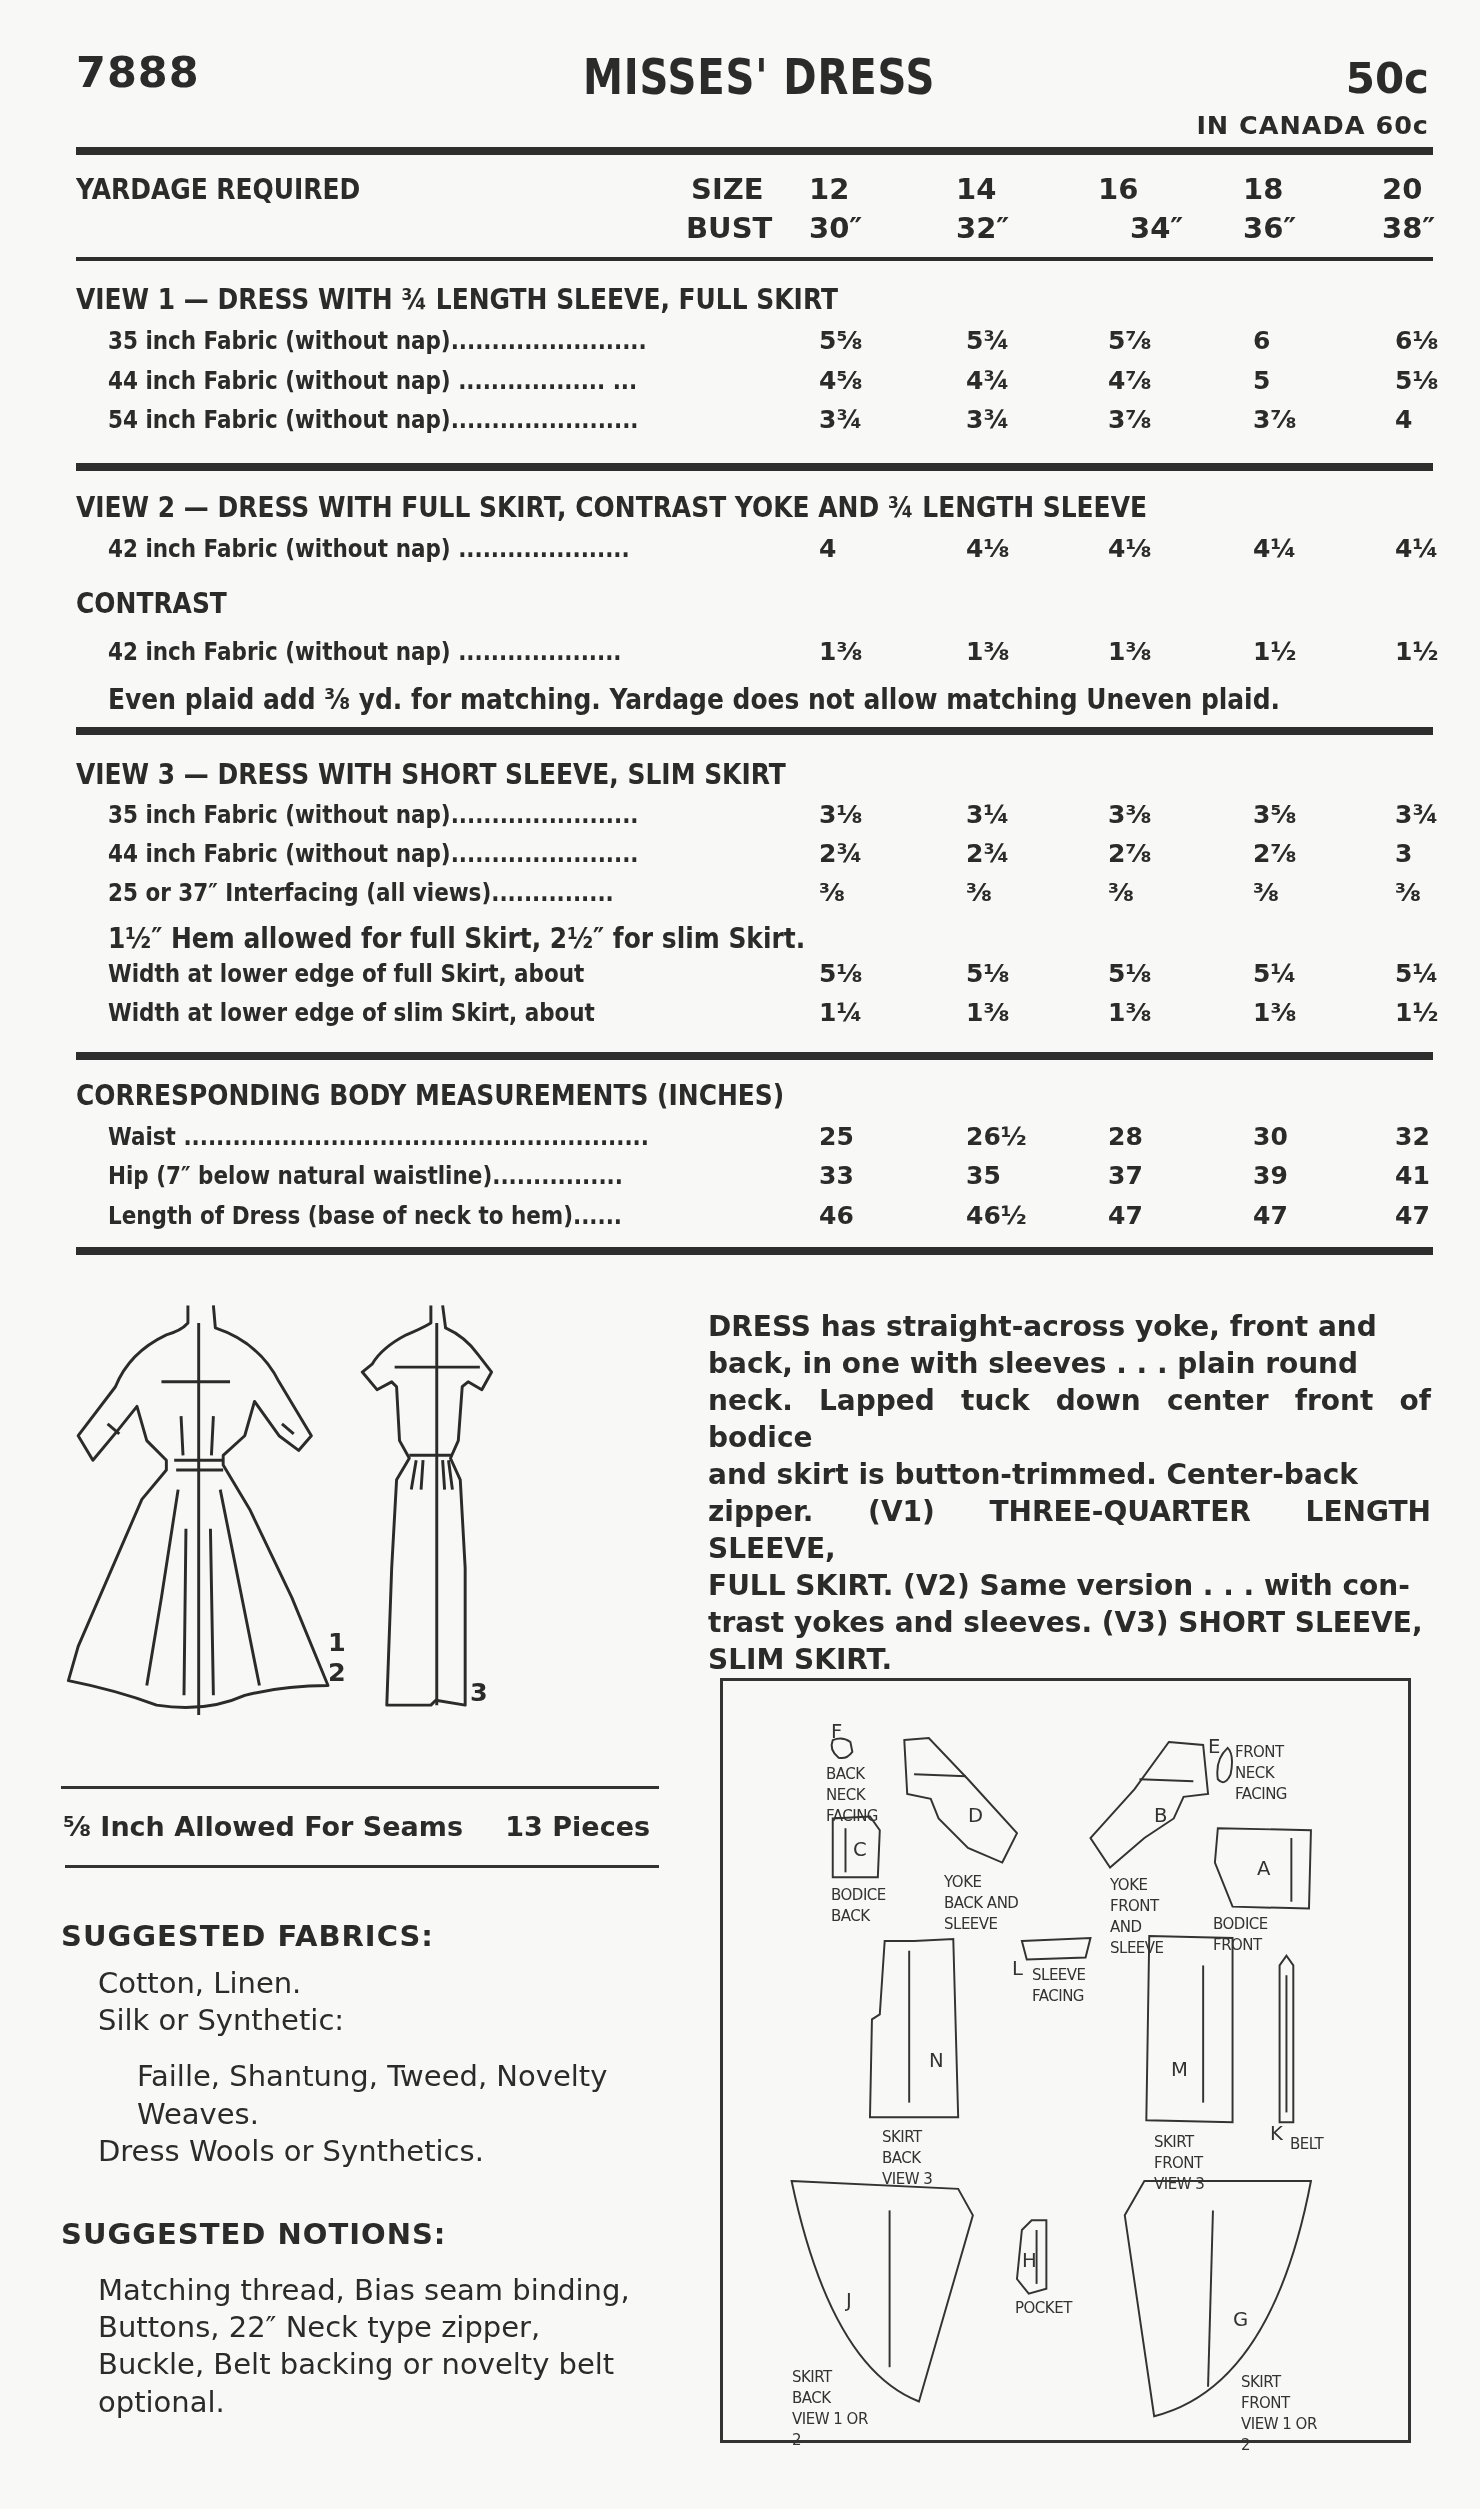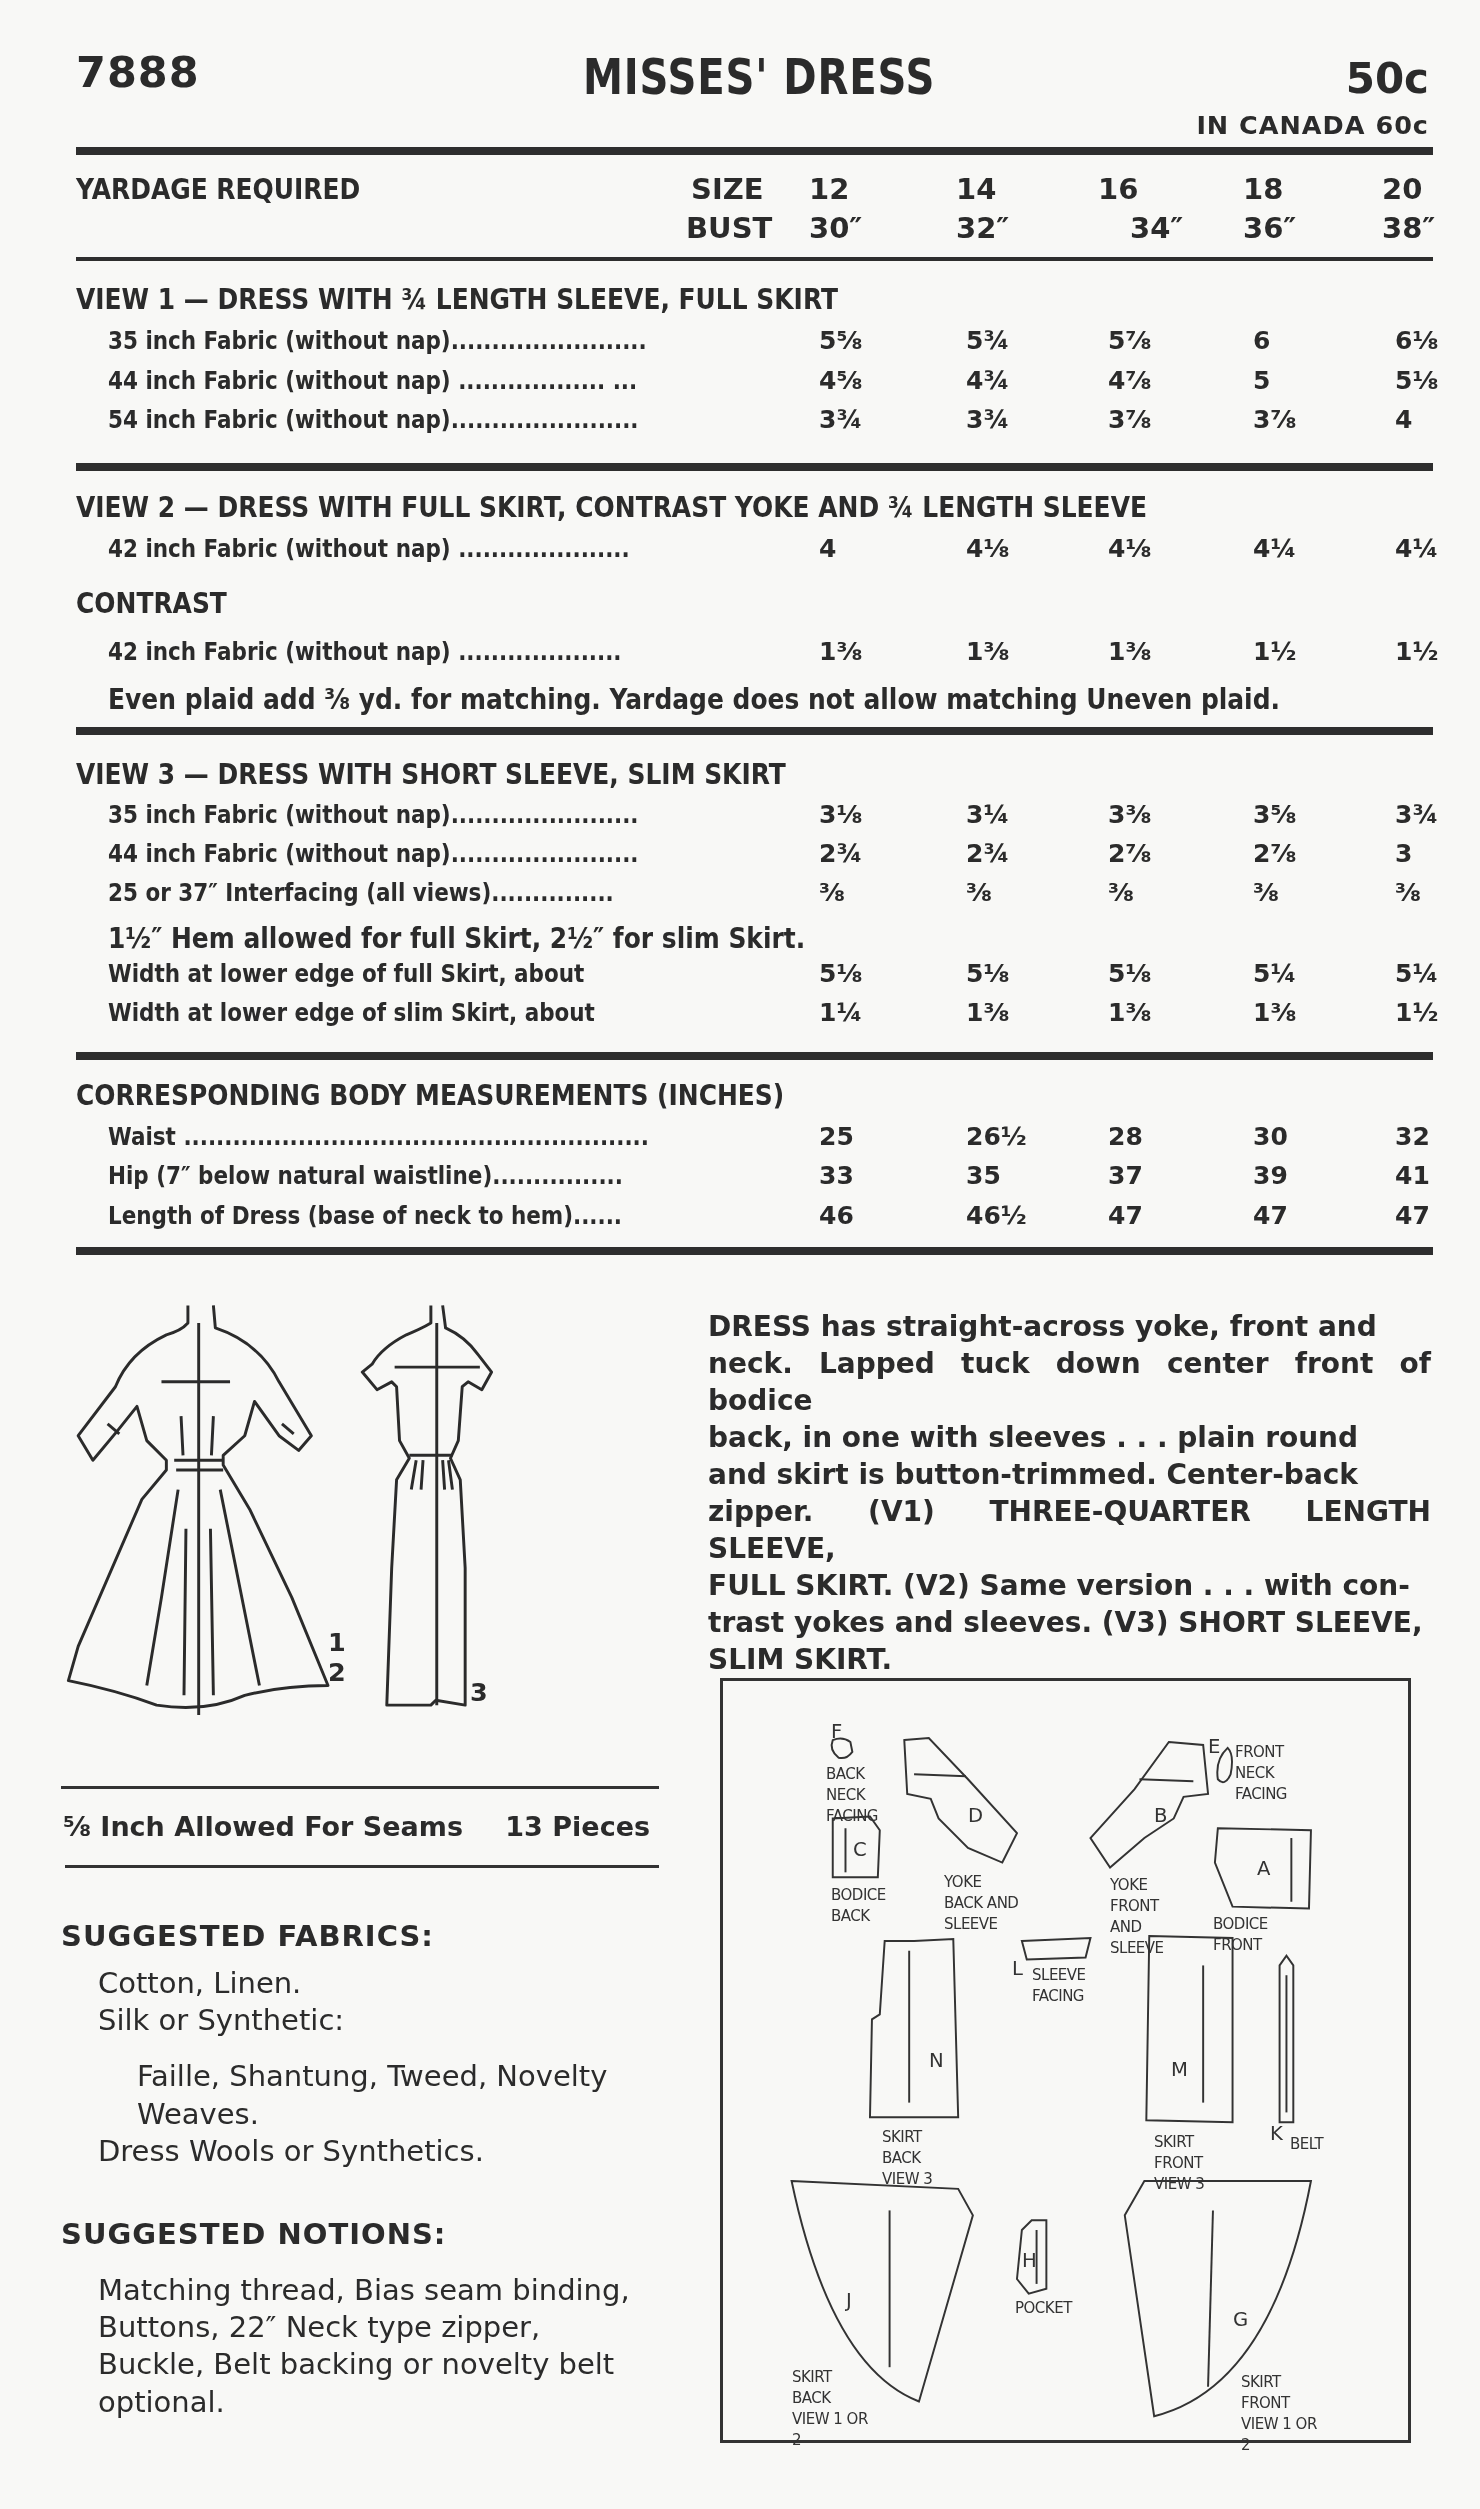--- a/index.html
+++ b/index.html
@@ -208,22 +208,22 @@
     <line x1="406" y1="50" x2="406" y2="440"></line>
     <line x1="363" y1="95" x2="450" y2="95"></line>
     <line x1="378" y1="185" x2="422" y2="185"></line>
     <path d="M385 190 L380 220 M392 190 L390 220 M412 190 L414 220 M418 190 L422 220"></path>
     <text x="440" y="436" font-size="26" fill="#2b2b2b" stroke="none" font-weight="bold">3</text>
   </g>
 </svg>
 
 <div class="abs desc">
   <span>DRESS has straight-across yoke, front and</span>
+  <span>back, in one with sleeves . . . plain round</span>
   <span>neck. Lapped tuck down center front of bodice</span>
-  <span>back, in one with sleeves . . . plain round</span>
   <span>and skirt is button-trimmed. Center-back</span>
   <span>zipper. (V1) THREE-QUARTER LENGTH SLEEVE,</span>
   <span>FULL SKIRT. (V2) Same version . . . with con-</span>
   <span>trast yokes and sleeves. (V3) SHORT SLEEVE,</span>
   <span>SLIM SKIRT.</span>
 </div>
 
 <div class="abs" style="left:61px;top:1786px;width:598px;height:2.9px;background:#333;"></div>
 <div class="abs seams" style="left:63px;">
   <span>⅝ Inch Allowed For Seams</span>

